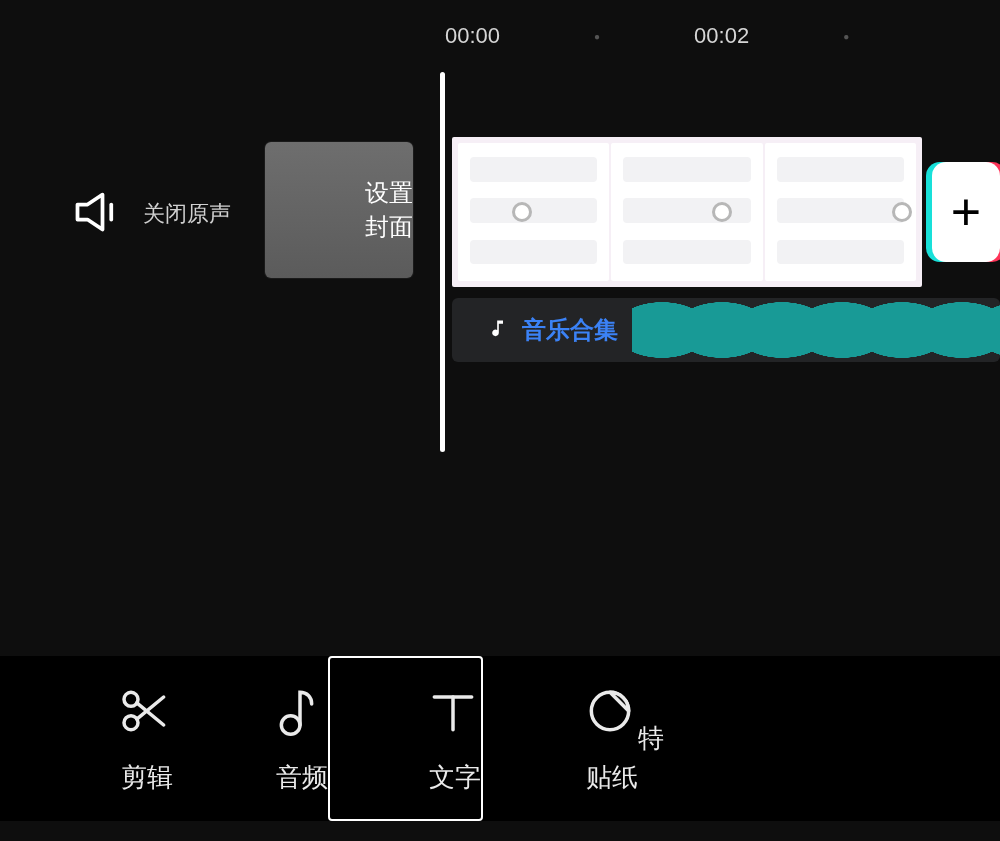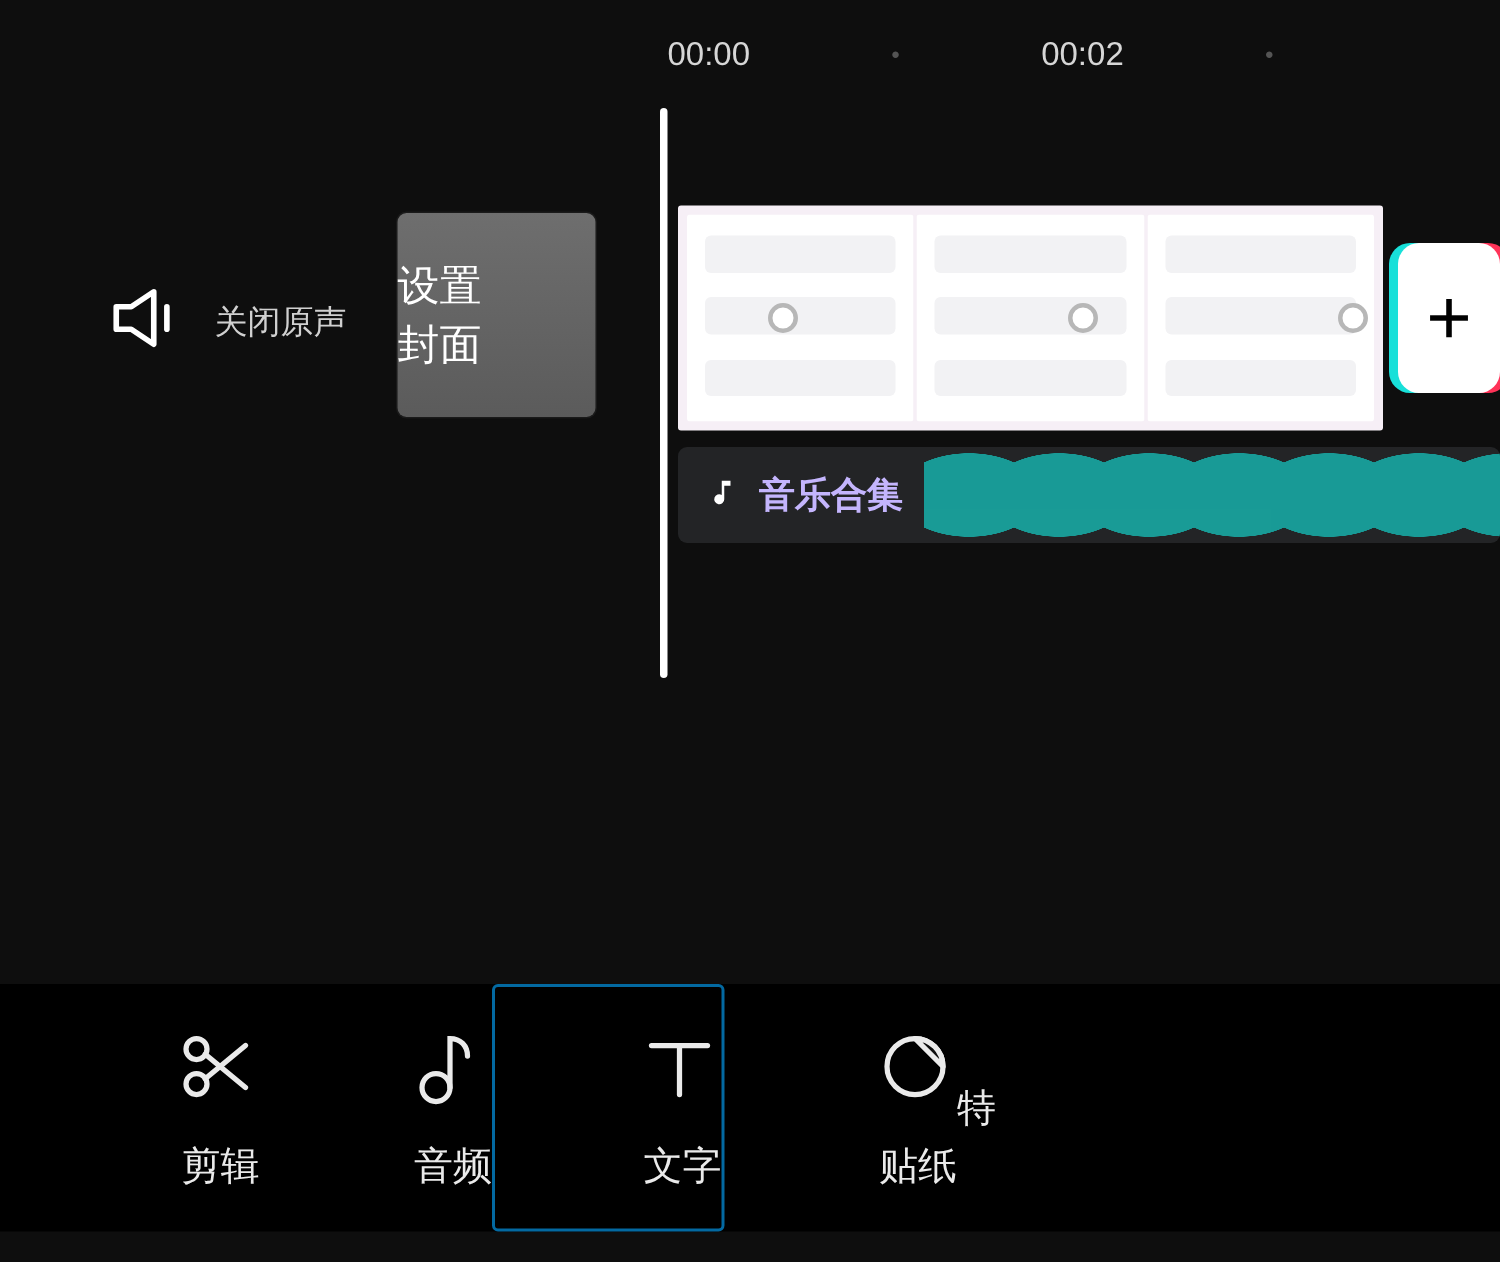--- a/index.html
+++ b/index.html
@@ -24,24 +24,24 @@
 }
 .left-controls {
   position:absolute; left:70px; top:110px; text-align:center;
   display:flex; flex-direction:row; align-items:center; gap:13px;
 }
 .speaker-icon svg { width:60px; height:60px; }
 .mute-label { font-size:22px; color:#d0d0d0; }
 
 .cover-tile {
   position:absolute; left:265px; top:70px;
-  width:132px; height:136px; border-radius:6px;
+  width:148px; height:136px; border-radius:6px;
   background:linear-gradient(#6e6e6e,#5b5b5b);
-  display:flex; align-items:center; justify-content:flex-start;
-  color:#fff; font-size:28px; text-align:center; line-height:1.4;
+  display:flex; align-items:center; justify-content:flex-end;
+  color:#fff; font-size:24px; text-align:center; line-height:1.4;
   box-shadow:0 0 0 1px rgba(255,255,255,.05);
 }
 
 .playhead {
   position:absolute; left:440px; top:0; width:5px; height:380px;
   background:#fff; border-radius:3px;
 }
 
 
 .clip {
@@ -84,21 +84,21 @@
   font-size:52px; font-weight:300;
   box-shadow:-6px 0 0 #18e0d9, 6px 0 0 #ff3358;
 }
 
 
 .audio-track {
   position:absolute; left:452px; top:226px;
   width:548px; height:64px; border-radius:6px;
   background:#232426;
   display:flex; align-items:center; gap:14px;
-  padding-left:20px; color:#c4b5fd; overflow:hidden;
+  padding-left:36px; color:#3b82f6; overflow:hidden;
 }
 .audio-track .note svg { width:20px; height:22px; }
 .audio-track .name { font-size:24px; font-weight:600; }
 .audio-track .wave {
   flex:1; height:100%;
   background:
     radial-gradient(ellipse 48px 28px at 50% 50%, #18a8a3 0 99%, transparent 100%) repeat-x;
   background-size:60px 100%;
   mask: linear-gradient(#000,#000);
   opacity:.9;
@@ -111,21 +111,21 @@
   display:flex; align-items:center; gap:0px; padding-left:18px;
 }
 .tool {
   width:155px; height:165px;
   display:flex; flex-direction:column; align-items:flex-end; justify-content:center; gap:14px;
   color:#eaeaea; font-size:26px;
 }
 .tool.last { width:46px; align-items:flex-start; }
 .tool svg { width:56px; height:56px; stroke:#eaeaea; }
 .tool.selected {
-  border:2px solid #0369a1; border-radius:4px;
+  border:2px solid #ffffff; border-radius:4px;
 }
 
 </style>
 </head>
 <body>
 
 <div class="time-row">
   <span>00:00</span>
   <span class="dot">●</span>
   <span>00:02</span>

